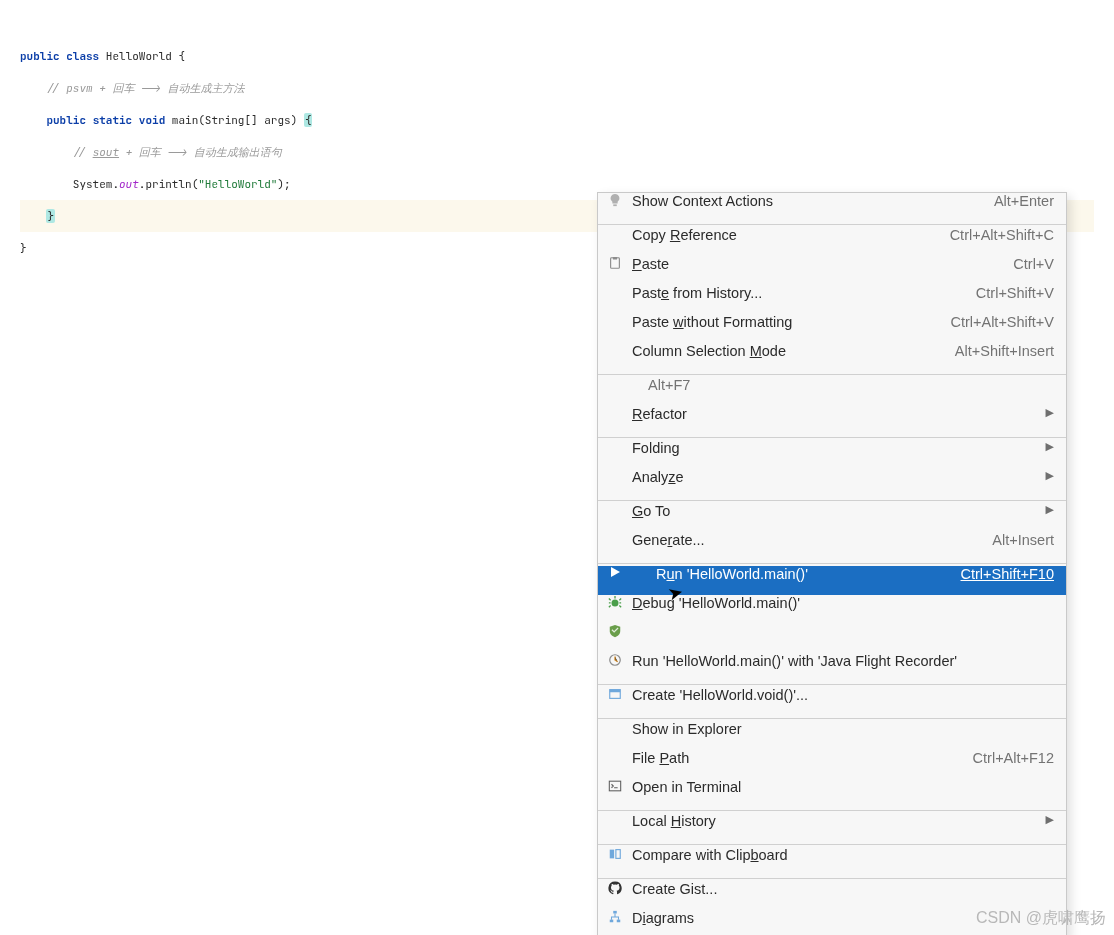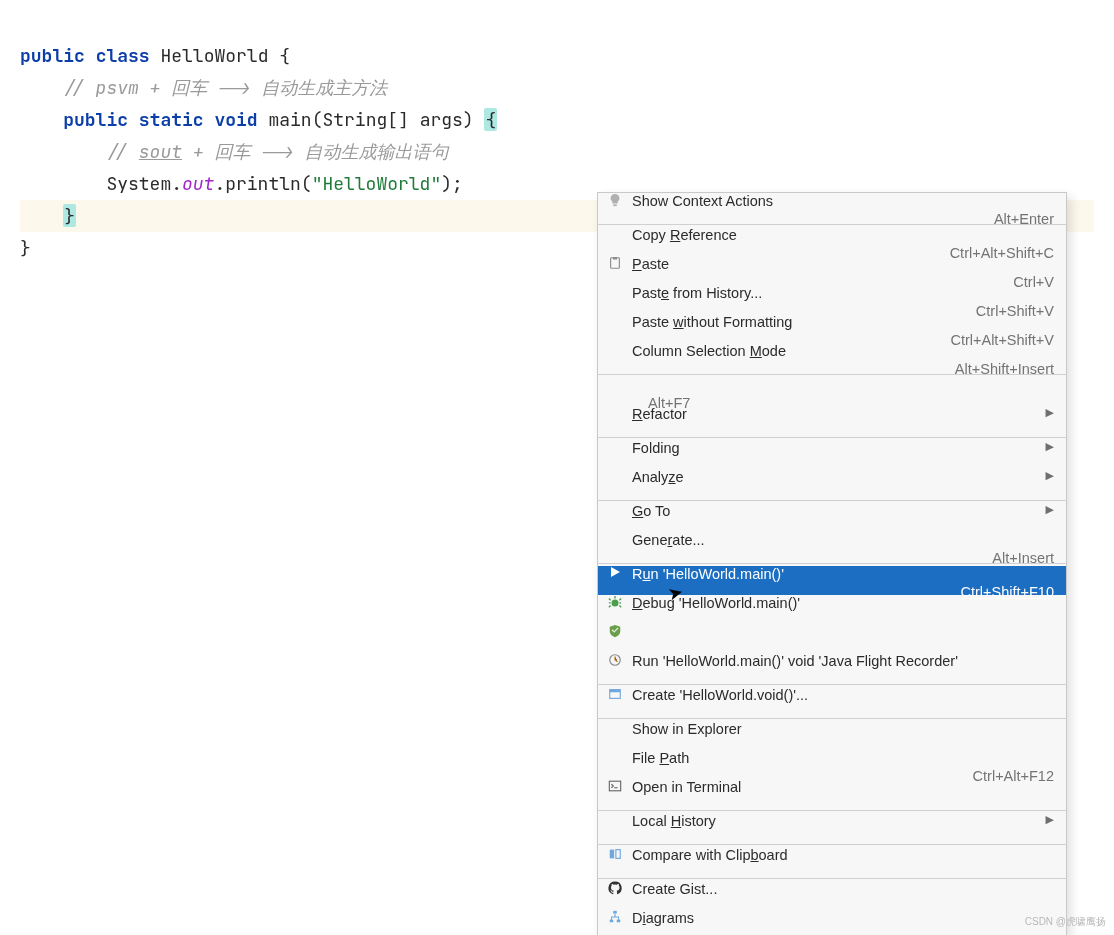--- a/index.html
+++ b/index.html
@@ -8,21 +8,21 @@
     font-size: 14.5px;
     color:#2b2b2b;
     background:#fff;
     width:1114px;
     height:935px;
     position:relative;
     overflow:hidden;
   }
   .editor {
     font-family: "Consolas","JetBrains Mono",monospace;
-    font-size:18px;
+    font-size:11px;
     line-height:32px;
     padding:8px 0 0 20px;
     white-space:pre;
   }
   .kw { color:#0b3ea8; font-weight:600; }
   .cls { color:#2b2b2b; }
   .cmt { color:#9a9a9a; font-style:italic; }
   .cmt u { text-decoration:underline; }
   .str { color:#207b3a; }
   .field { color:#a227c9; font-style:italic; }
@@ -38,33 +38,33 @@
     box-shadow:4px 4px 10px rgba(0,0,0,.12);
   }
   .menu-item {
     display:flex;
     align-items:flex-start;
     height:29px;
     padding:0 12px 0 6px;
     color:#2b2b2b;
     cursor:default;
   }
-  .menu-item.sel { background:#1b6ec2; color:#fff; }
+  .menu-item.sel { background:#1b6ec2; color:#fff;gap:24px; }
   .menu-item .mi-icon { width:22px; display:flex; justify-content:center; align-items:center; margin-right:6px; }
   .menu-item .mi-label { flex:1; }
-  .menu-item .mi-shortcut { color:#737373; margin-left:16px;margin-top:18px; }
+  .menu-item .mi-shortcut { color:#737373; margin-left:16px; }
   .menu-item.sel .mi-shortcut { color:#fff;text-decoration:underline; }
   .menu-item .mi-arrow { width:14px; text-align:right; color:#6f6f6f; font-size:11px; }
   .menu-item u { text-decoration:underline; }
   .sep { height:1px; background:#d0d0d0; margin:2px 0; }
   .watermark {
     position:absolute;
     right:8px; bottom:6px;
     color:#b8b8b8;
-    font-size:10px;
+    font-size:16px;
   }
   .cursor-arrow {
     position:absolute;
     top:582px;
     left:668px;
     font-size:18px;
     color:#000;
     pointer-events:none;
     z-index:9;
     transform:rotate(-15deg);
@@ -185,21 +185,21 @@
         </svg>
       </span>
     </div>
     <div class="menu-item">
       <span class="mi-icon">
         <svg width="14" height="14" viewBox="0 0 16 16">
           <circle cx="8" cy="8" r="6" fill="none" stroke="#8c8c8c" stroke-width="1.4"></circle>
           <path stroke="#d08a2a" stroke-width="1.5" d="M8 4v4l3 2"></path>
         </svg>
       </span>
-      <span class="mi-label">Run 'HelloWorld.main()' void 'Java Flight Recorder'</span>
+      <span class="mi-label">Run 'HelloWorld.main()' with 'Java Flight Recorder'</span>
     </div>
     <div class="sep"></div>
     <div class="menu-item">
       <span class="mi-icon">
         <svg width="14" height="14" viewBox="0 0 16 16">
           <rect x="2" y="3" width="12" height="10" fill="none" stroke="#6fa8dc" stroke-width="1.3"></rect>
           <rect x="2" y="3" width="12" height="3" fill="#6fa8dc"></rect>
         </svg>
       </span>
       <span class="mi-label">Create 'HelloWorld.void()'...</span>

